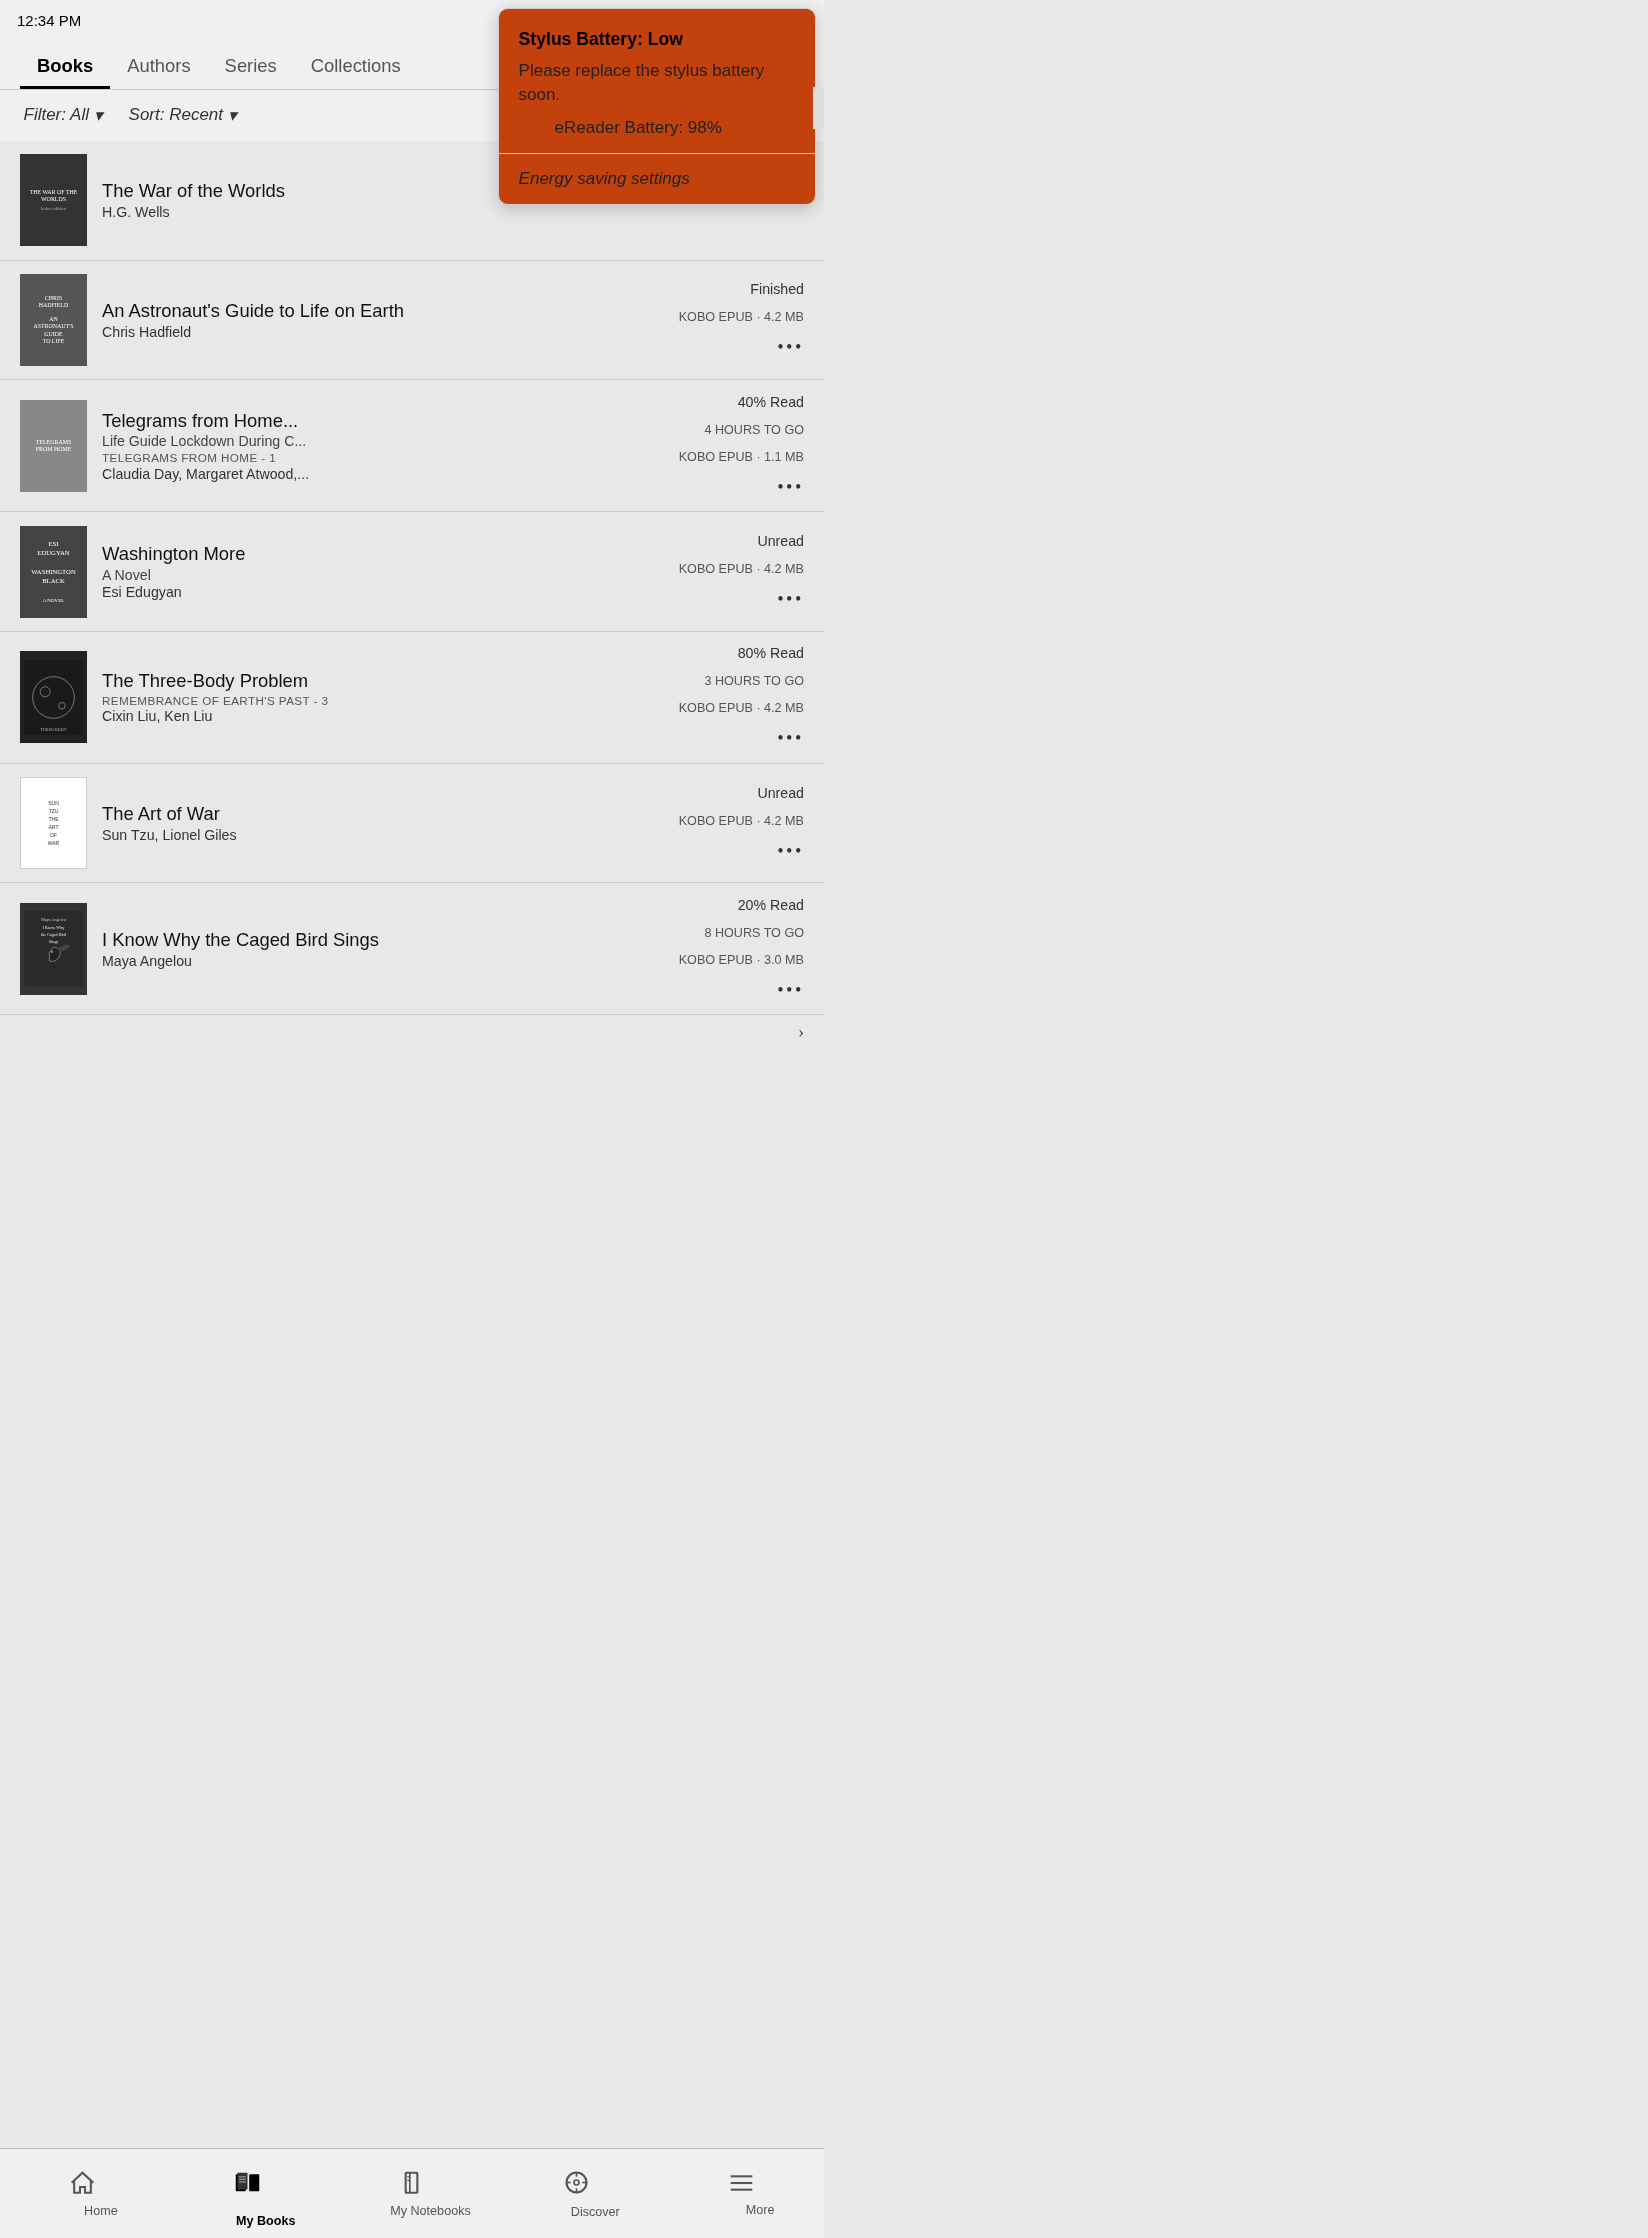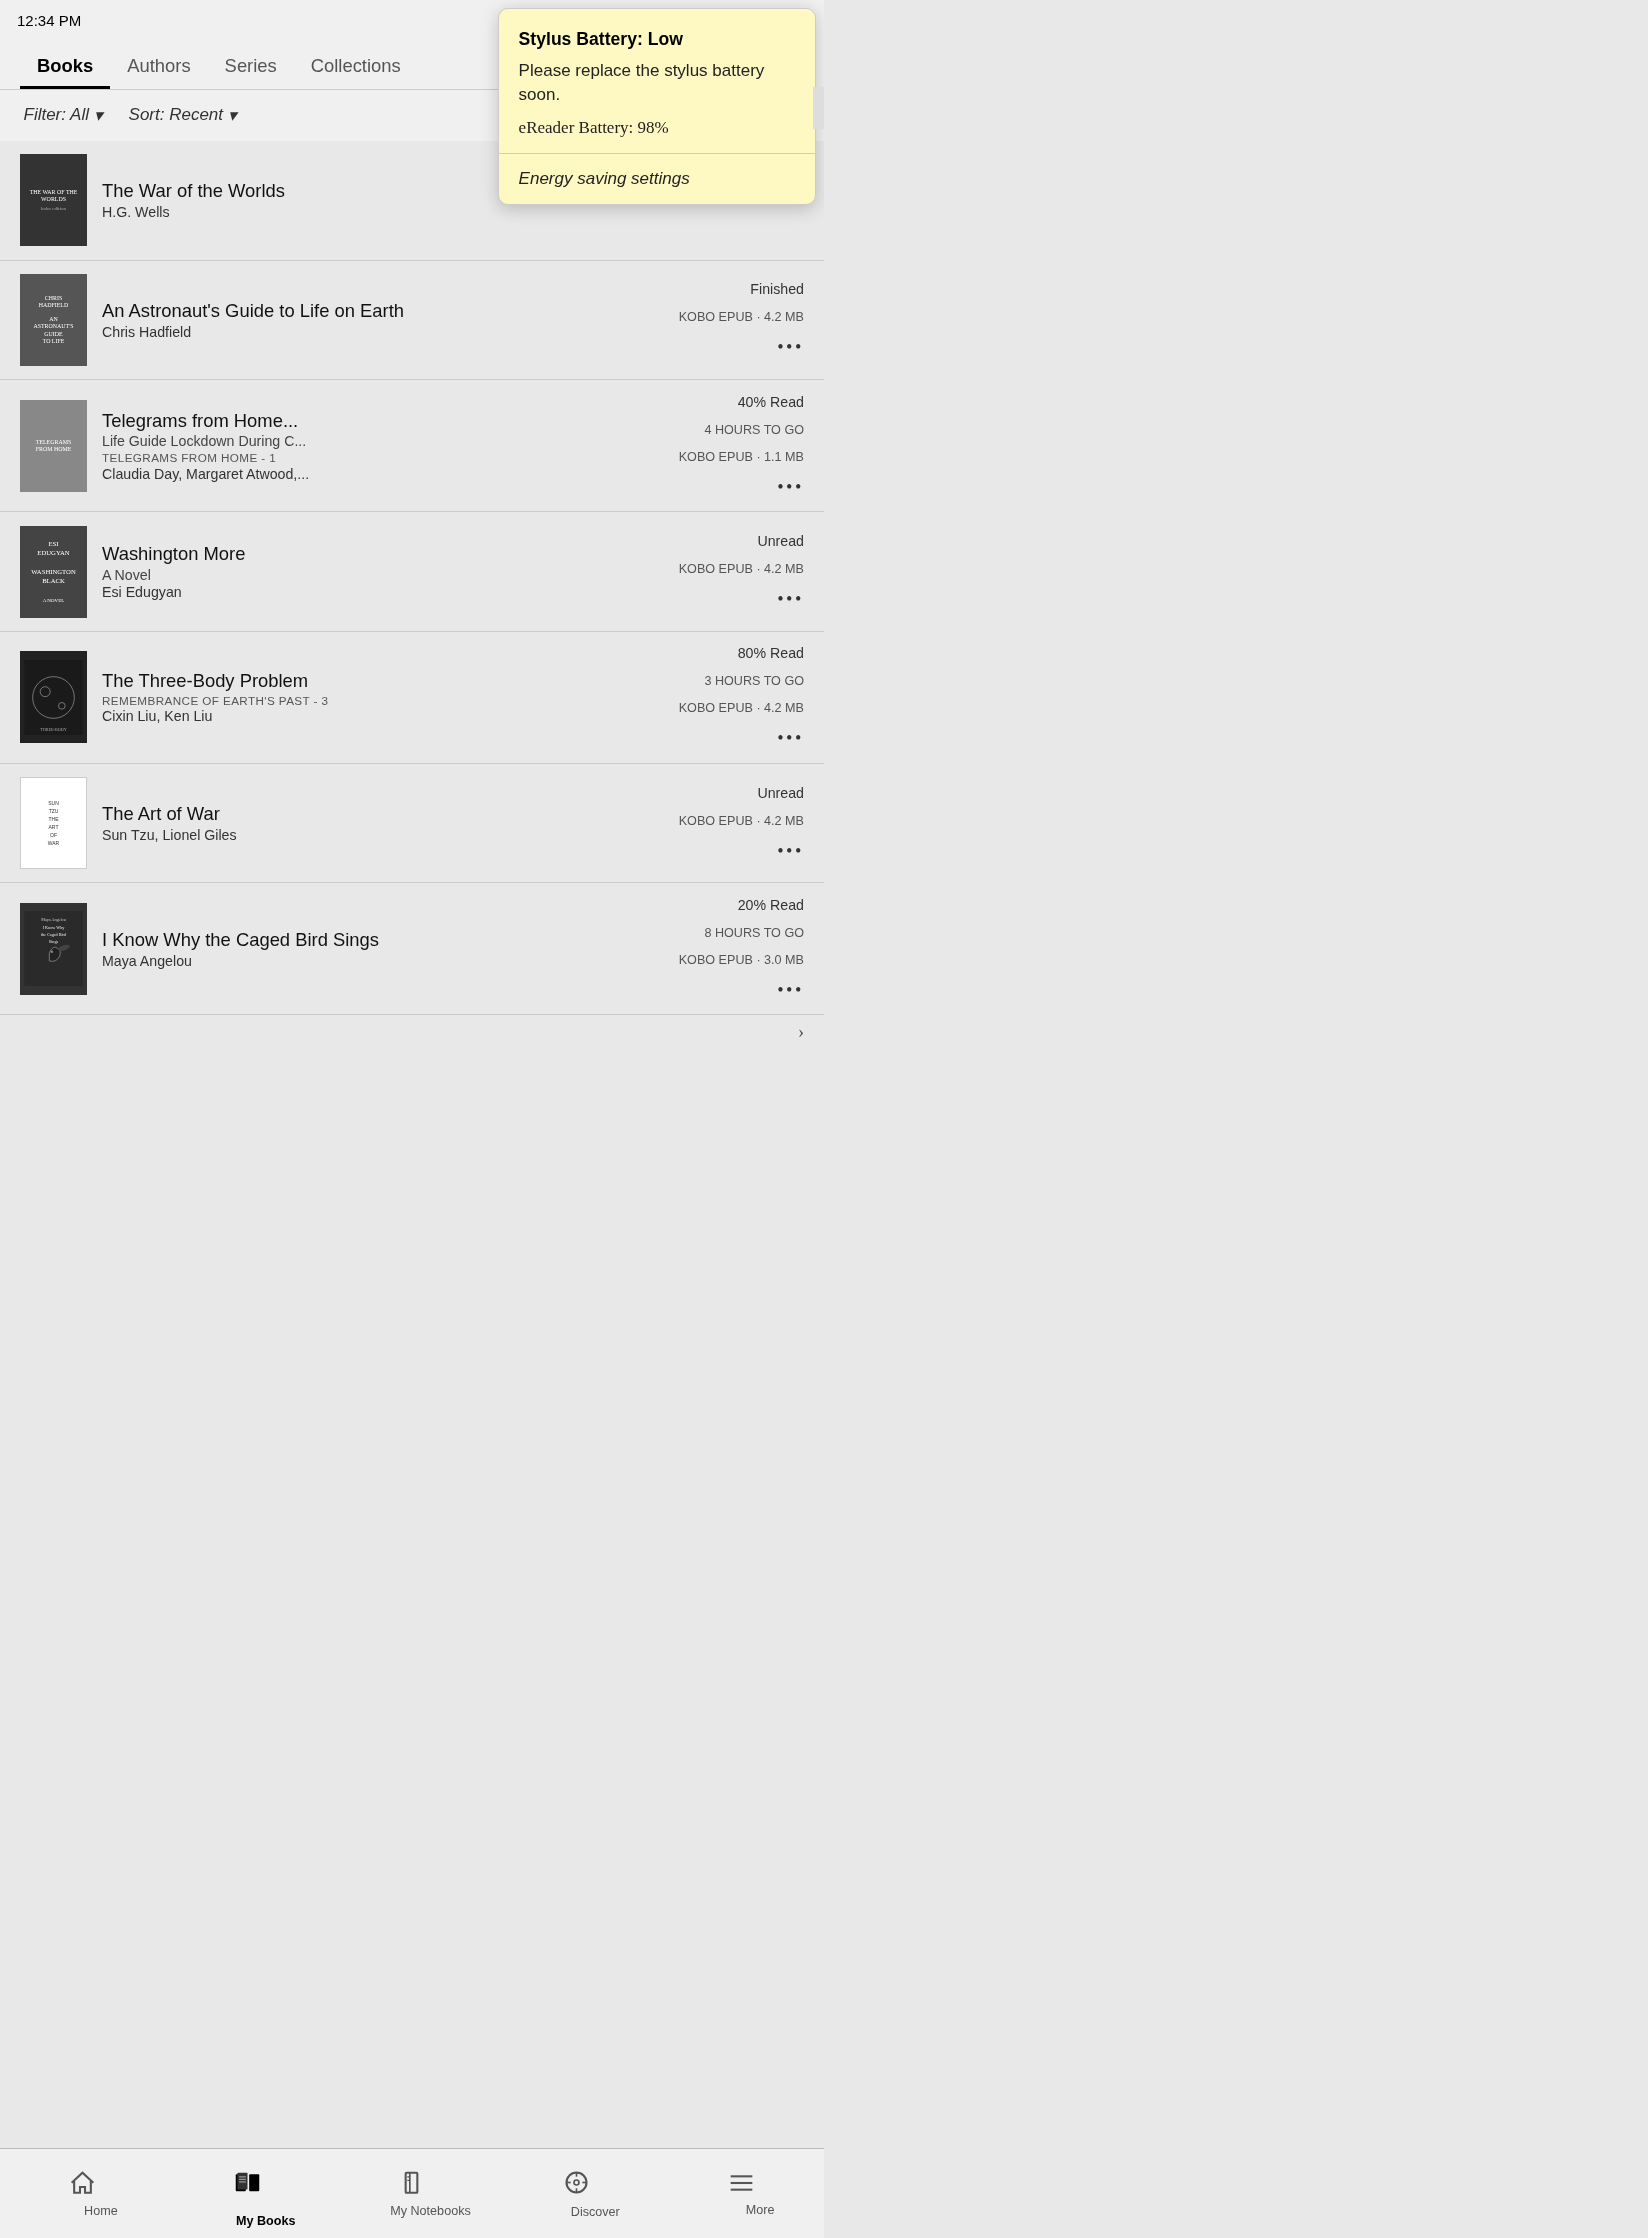--- a/index.html
+++ b/index.html
@@ -314,21 +314,21 @@
       font-weight: bold;
       margin-top: 10px;
     }
 
     
     .battery-popup {
       position: absolute;
       top: 8.4px;
       right: 8.4px;
       width: 318px;
-      background: #fef9c3;
+      background: #c2410c;
       border: 0.8px solid #ccc;
       border-radius: 10px;
       padding: 20px 20px 0 20px;
       box-shadow: 0 3.4px 17px rgba(0,0,0,0.2);
       z-index: 100;
     }
 
     .popup-battery-title {
       font-size: 17.6px;
       font-family: Arial, sans-serif;
@@ -340,23 +340,24 @@
     .popup-battery-desc {
       font-size: 17px;
       font-family: Arial, sans-serif;
       color: #222;
       line-height: 1.4;
       margin-bottom: 11.7px;
     }
 
     .popup-ereader {
       font-size: 17px;
-      font-family: Liberation Serif, serif;
+      font-family: Liberation Sans, sans-serif;
       color: #222;
       margin-bottom: 15px;
+      margin-left: 36px;
     }
 
     .popup-divider {
       border: none;
       border-top: 0.8px solid #ccc;
       margin: 0 -20px;
     }
 
     .popup-settings {
       font-size: 17px;

